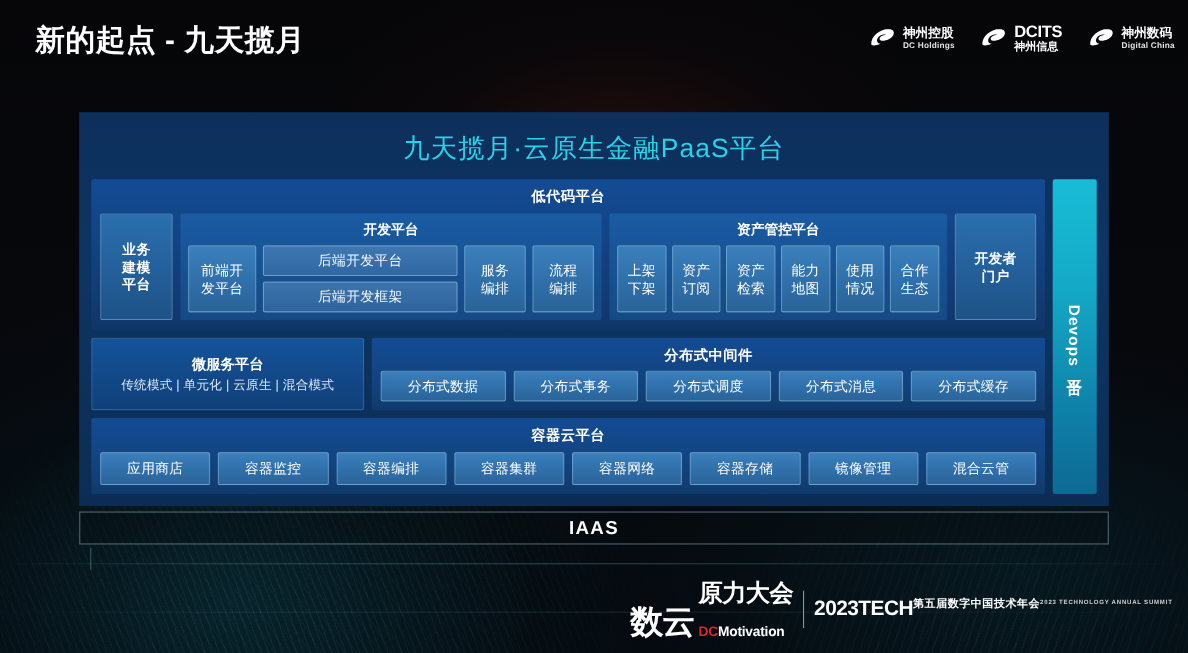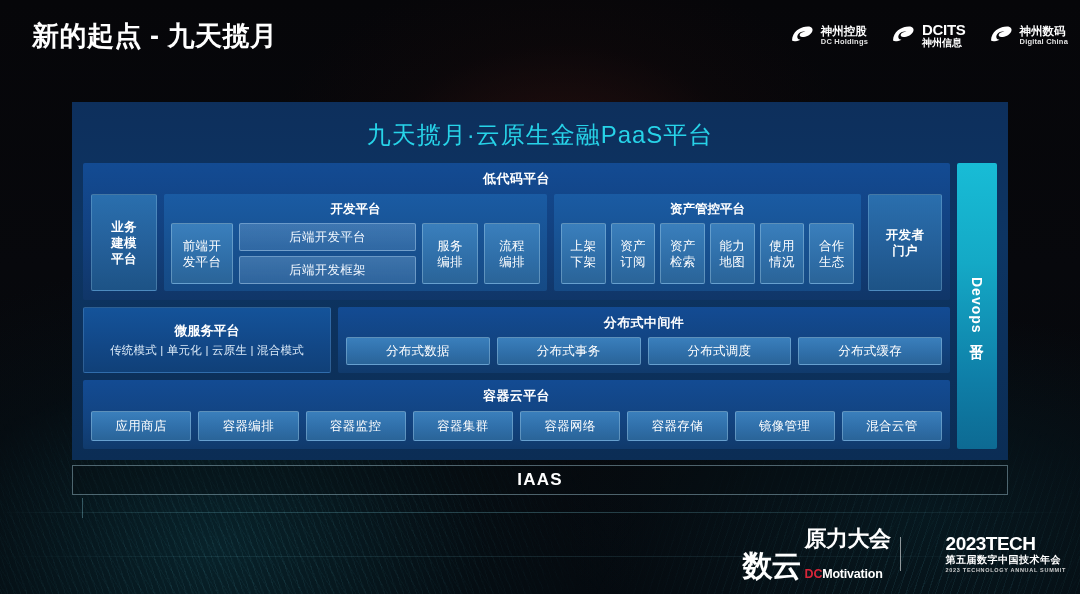--- a/index.html
+++ b/index.html
@@ -229,21 +229,21 @@
   .conf-cn {
     font-size: 30px; font-weight: 700; color: #ffffff; letter-spacing: -1px;
     line-height: .95;
   }
   .conf-col { display: flex; flex-direction: column; line-height: 1; }
   .conf-col .c1 { font-size: 22px; font-weight: 700; color: #fff; letter-spacing: -.5px; }
   .conf-col .c2 { font-size: 12.5px; font-weight: 700; margin-top: 18px; letter-spacing: -.2px; }
   .conf-col .c2 .dc { color: #d6273a; }
   .conf-col .c2 .mo { color: #ffffff; }
   .conf-div { width: 1px; height: 34px; background: rgba(255,255,255,.55); }
-  .conf-right { display: flex; flex-direction: column; line-height: 1.05; margin-left: 36px; }
+  .conf-right { display: flex; line-height: 1.05; }
   .conf-right .y { font-size: 19px; font-weight: 700; color: #fff; letter-spacing: -.5px; white-space: nowrap; }
   .conf-right .sub1 { font-size: 10px; font-weight: 700; color: #fff; letter-spacing: .5px; white-space: nowrap; margin-top: 1px; }
   .conf-right .sub2 { font-size: 5.5px; font-weight: 700; color: #cfcfcf; letter-spacing: .7px; white-space: nowrap; margin-top: 2px; }
 </style>
 </head>
 <body>
 
 <div class="bg-layer">
   <div class="bg-base"></div>
   <div class="bg-fibers"></div>
@@ -405,31 +405,32 @@
             <div class="t">微服务平台</div>
             <div class="s">传统模式 | 单元化 | 云原生 | 混合模式</div>
           </div>
 
           <div class="middleware">
             <div class="blk-title">分布式中间件</div>
             <div class="mw-cards">
               <div class="card lite">分布式数据</div>
               <div class="card lite">分布式事务</div>
               <div class="card lite">分布式调度</div>
+              <div class="card lite">分布式消息</div>
               <div class="card lite">分布式缓存</div>
             </div>
           </div>
         </div>
 
         <div class="container-cloud">
           <div class="blk-title">容器云平台</div>
           <div class="cc-cards">
             <div class="card lite">应用商店</div>
+            <div class="card lite">容器监控</div>
             <div class="card lite">容器编排</div>
-            <div class="card lite">容器监控</div>
             <div class="card lite">容器集群</div>
             <div class="card lite">容器网络</div>
             <div class="card lite">容器存储</div>
             <div class="card lite">镜像管理</div>
             <div class="card lite">混合云管</div>
           </div>
         </div>
 
       </div>
 

